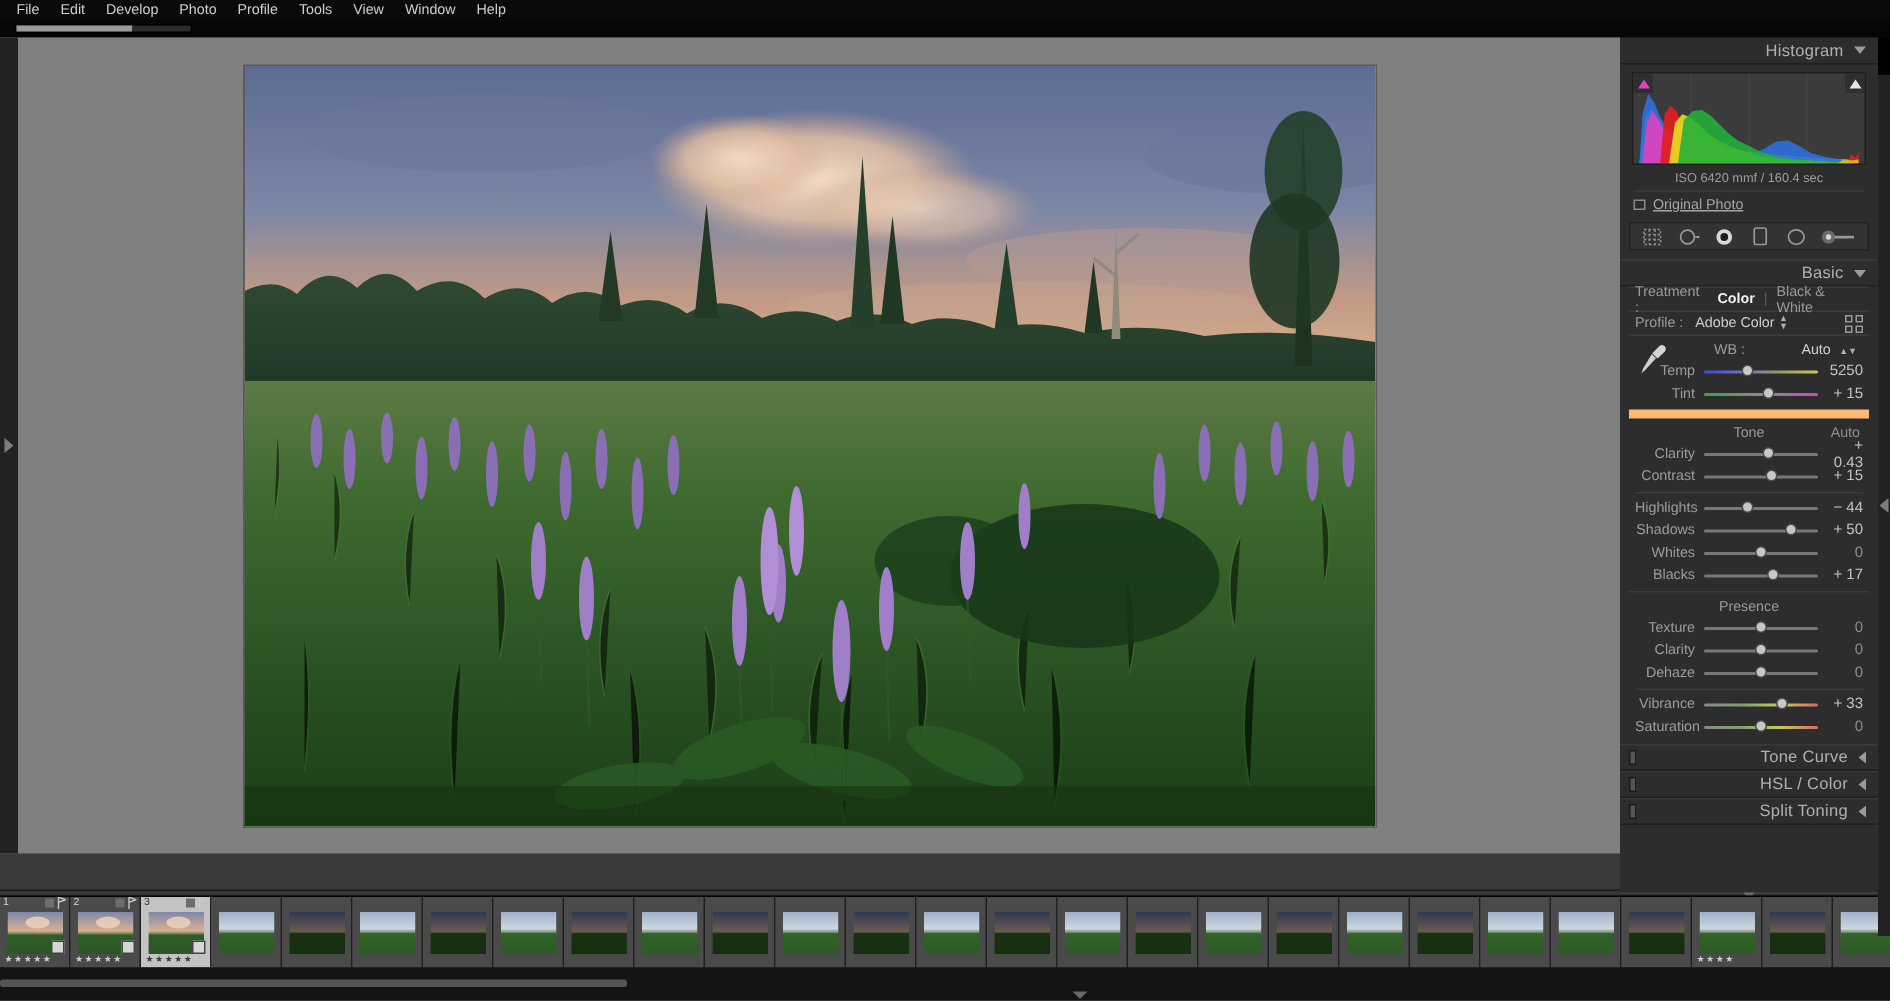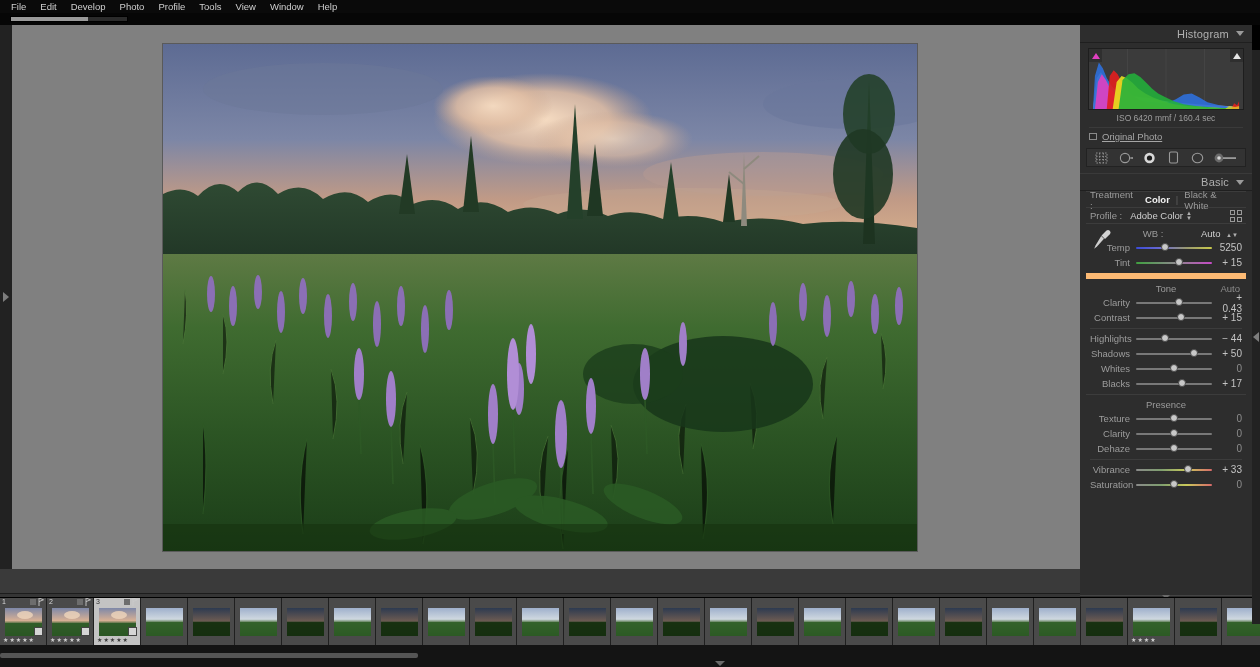--- a/index.html
+++ b/index.html
@@ -725,20 +725,37 @@
                   <span class="track grad-sat"></span>
                   <span class="knob" style="left: calc(50% - 4px);"></span>
                 </span>
                 <span class="val dim">0</span>
               </div>
             </div>
         </div>
       </div>
     </div>
 
+    <div id="collapsed-panels">
+        <div class="panel-head collapsed">
+          <span class="lamp"></span>
+          <span class="ttl">Tone Curve</span>
+          <span class="tri-l"></span>
+        </div>
+        <div class="panel-head collapsed">
+          <span class="lamp"></span>
+          <span class="ttl">HSL / Color</span>
+          <span class="tri-l"></span>
+        </div>
+        <div class="panel-head collapsed">
+          <span class="lamp"></span>
+          <span class="ttl">Split Toning</span>
+          <span class="tri-l"></span>
+        </div>
+      </div>
   </div>
 
   <div id="rp-buttons">
     <div id="rp-buttons-caret"></div>
     <div class="rp-btn">Previous</div>
     <div class="rp-btn">Reset</div>
   </div>
 
   <div id="right-collapse">
     <div class="arrow"></div>

